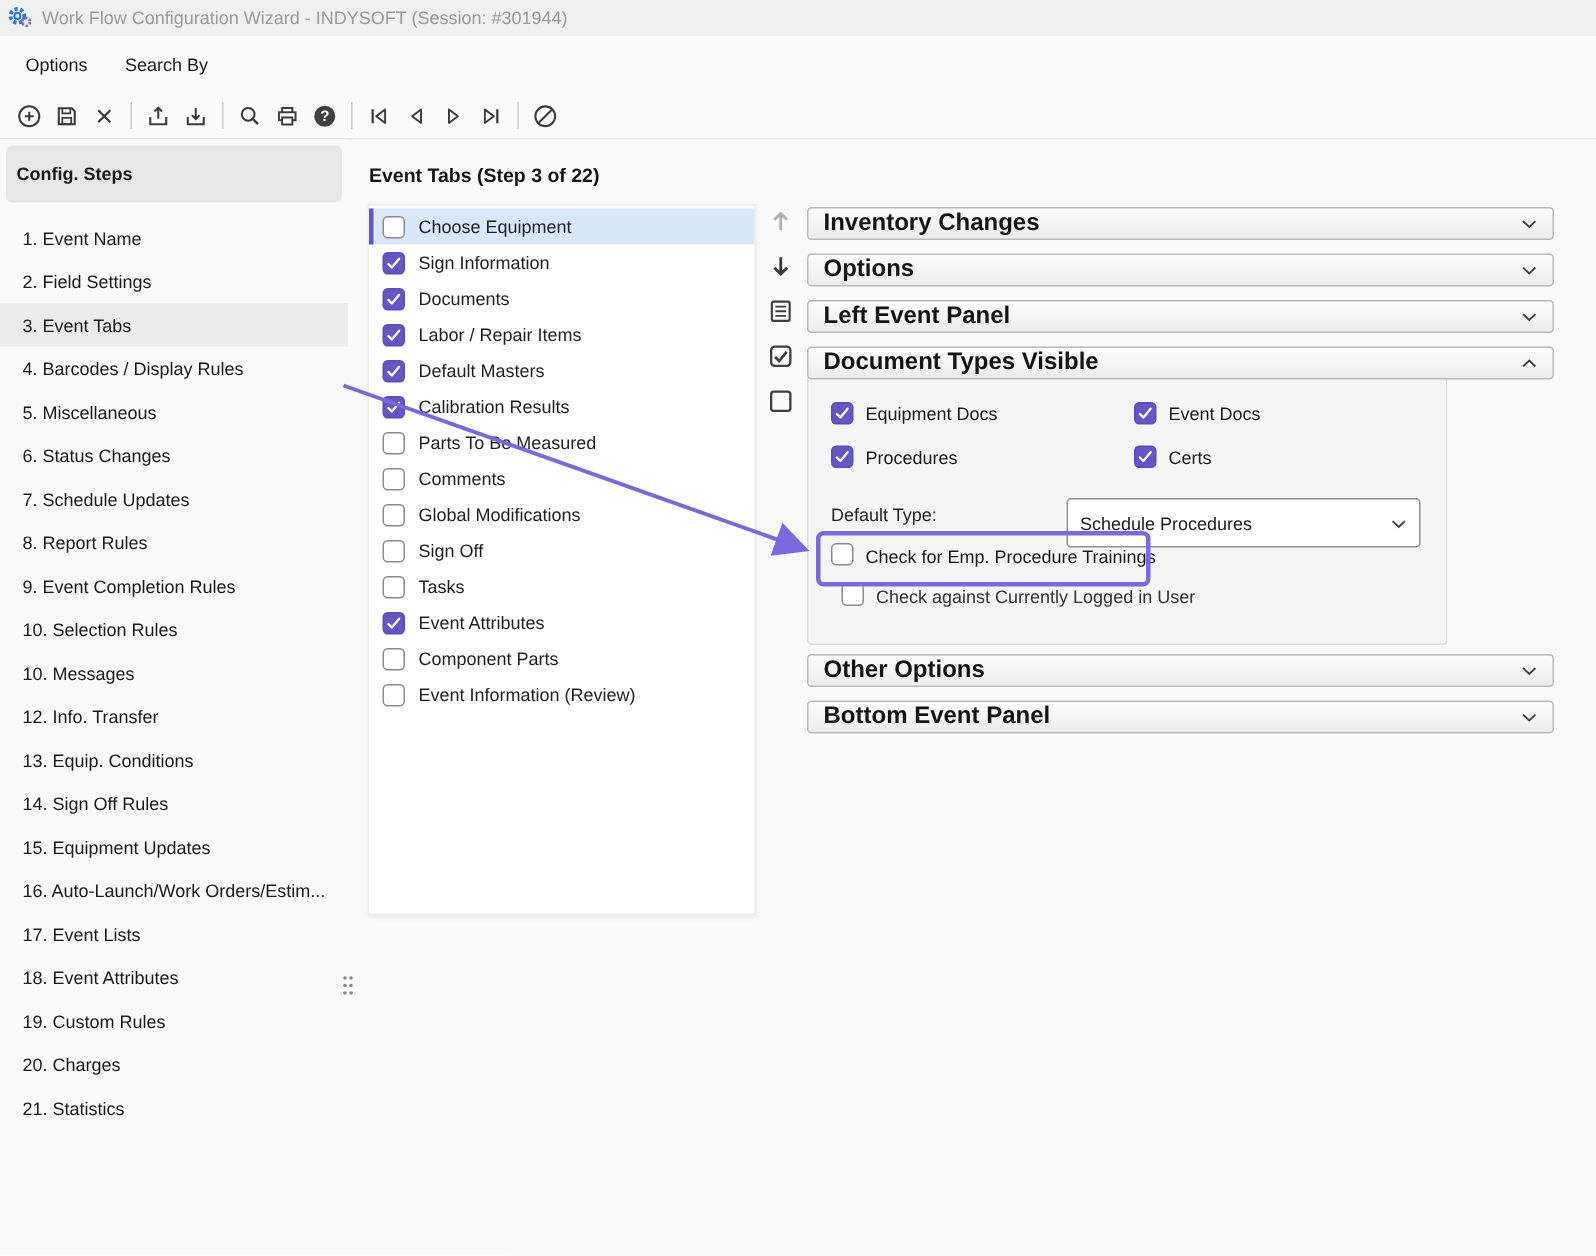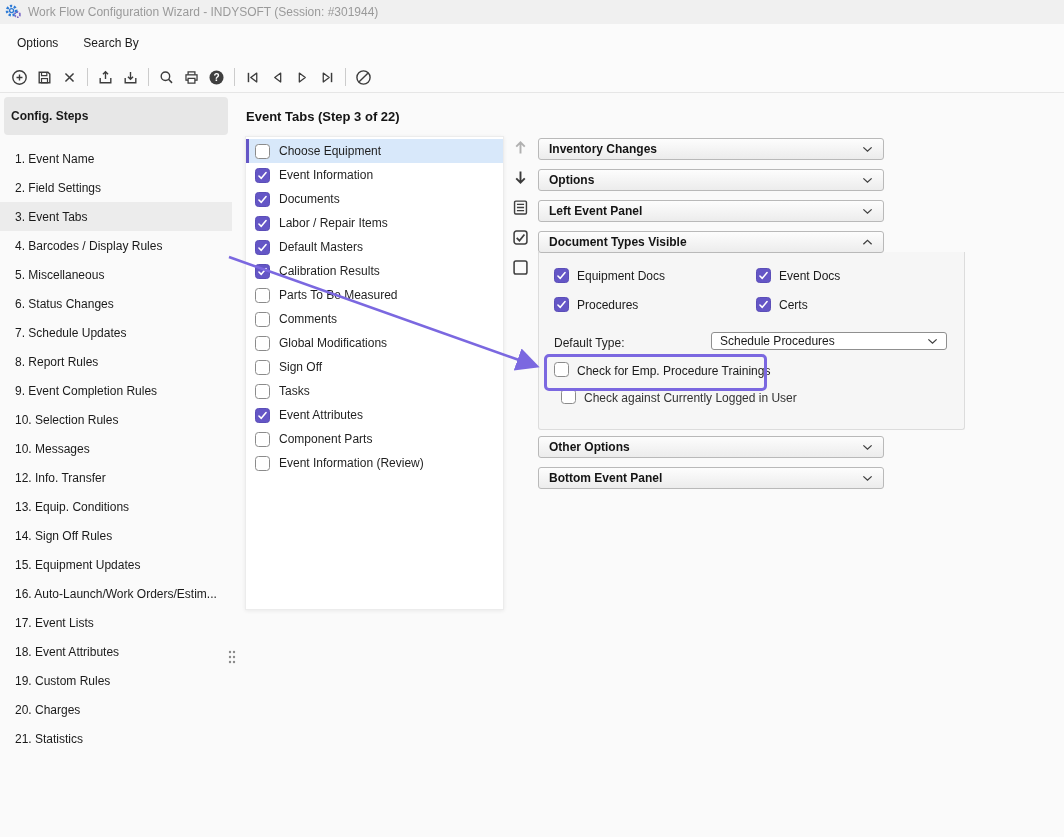--- a/index.html
+++ b/index.html
@@ -39,28 +39,28 @@
 
   .cb { display:inline-flex; align-items:center; justify-content:center; width:15px; height:15px; border-radius:3.5px; border:1px solid #8b8b8b; background:#fff; flex:0 0 auto; }
   .cb.checked { background:#6456c6; border-color:#5b4eb8; }
   .cb svg { display:block; }
 
   
   .list-tools { position:absolute; left:509px; top:137px; display:flex; flex-direction:column; gap:9px; }
   .lt-btn { width:22px; height:21px; display:flex; align-items:center; justify-content:center; }
 
   
-  .acc-header { position:absolute; left:538px; width:346px; height:22px; display:flex; align-items:center; justify-content:space-between; padding:0 10px; background:linear-gradient(#fdfdfd,#ececec); border:1px solid #b9b9b9; border-radius:3px; font-weight:bold; font-size:12px; color:#141414; z-index:2; cursor:default; }
+  .acc-header { position:absolute; left:538px; width:498px; height:22px; display:flex; align-items:center; justify-content:space-between; padding:0 10px; background:linear-gradient(#fdfdfd,#ececec); border:1px solid #b9b9b9; border-radius:3px; font-weight:bold; font-size:16px; color:#141414; z-index:2; cursor:default; }
   .acc-body { position:absolute; left:538px; top:252px; width:427px; height:178px; background:#f6f6f6; border:1px solid #dcdcdc; border-top:none; border-radius:0 0 3px 3px; z-index:1;padding-left:41px; }
 
   .doc-grid { position:absolute; left:15px; top:16px; display:grid; grid-template-columns:202px auto; row-gap:14px; }
   .doc-item { display:flex; align-items:center; gap:8px; }
 
   .dt-label { position:absolute; left:15px; top:84px; font-size:12px; color:#222; }
-  .dropdown { position:absolute; left:172px; top:80px; width:236px; height:18px; background:#fff; border:1px solid #8f8f8f; border-radius:3px; display:flex; align-items:center; justify-content:space-between; padding:0 8px; font-size:12px; cursor:default; }
+  .dropdown { position:absolute; left:172px; top:80px; width:236px; height:33px; background:#fff; border:1px solid #8f8f8f; border-radius:3px; display:flex; align-items:center; justify-content:space-between; padding:0 8px; font-size:12px; cursor:default; }
 
   .emp-row { position:absolute; left:15px; top:110px; display:flex; align-items:center; gap:8px; }
   .logged-row { position:absolute; left:22px; top:137px; display:flex; align-items:center; gap:8px; color:#333; }
   .opt-label { font-size:12px; white-space:nowrap; }
 
   
   .highlight-box { position:absolute; left:544px; top:354px; width:223px; height:37px; border:3px solid #7b68e0; border-radius:5px; z-index:30; pointer-events:none; }
   .annotation-overlay { position:absolute; left:0; top:0; width:1064px; height:837px; z-index:40; pointer-events:none; }
 </style>
 </head>
@@ -211,21 +211,21 @@
       <div class="cl-row selected">
         <span class="cb"></span>
         <span class="cl-label">Choose Equipment</span>
       </div>
       <div class="cl-row">
         <span class="cb checked">
           <svg xmlns="http://www.w3.org/2000/svg" viewBox="0 0 16 16" width="13" height="13">
             <path d="M3.6 8.6l2.9 2.9 5.9-7.2" fill="none" stroke="#fff" stroke-width="1.9" stroke-linecap="round" stroke-linejoin="round"></path>
           </svg>
         </span>
-        <span class="cl-label">Event Information</span>
+        <span class="cl-label">Sign Information</span>
       </div>
       <div class="cl-row">
         <span class="cb checked">
           <svg xmlns="http://www.w3.org/2000/svg" viewBox="0 0 16 16" width="13" height="13">
             <path d="M3.6 8.6l2.9 2.9 5.9-7.2" fill="none" stroke="#fff" stroke-width="1.9" stroke-linecap="round" stroke-linejoin="round"></path>
           </svg>
         </span>
         <span class="cl-label">Documents</span>
       </div>
       <div class="cl-row">

